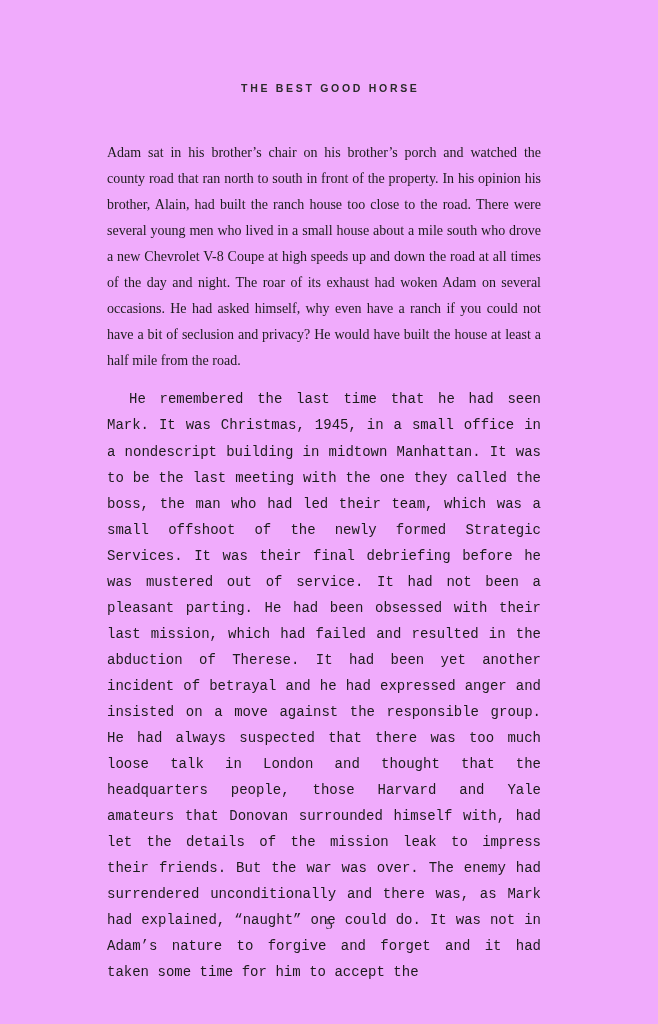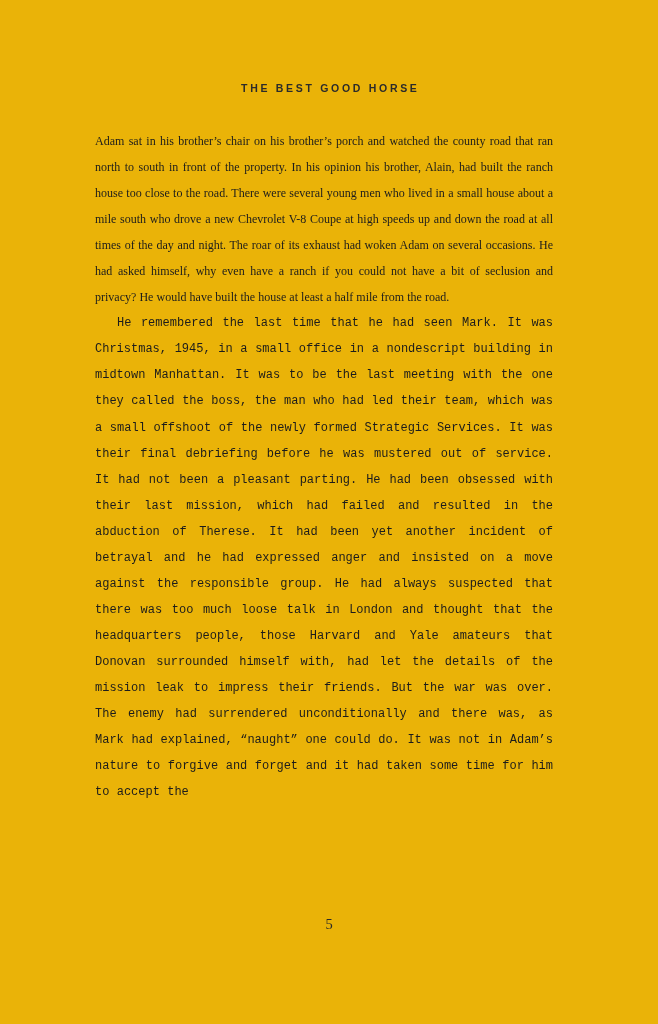--- a/index.html
+++ b/index.html
@@ -4,21 +4,21 @@
 <style>
   html, body {
     margin: 0;
     padding: 0;
     background: #ffffff;
   }
   .page {
     position: relative;
     width: 658px;
     height: 1024px;
-    background: #eab308;
+    background: #f0abfc;
     margin: 0 auto;
     overflow: hidden;
     font-family: "Liberation Serif", "DejaVu Serif", serif;
     color: #1a1a1a;
     -webkit-font-smoothing: antialiased;
   }
 
   
   .running-head {
     position: absolute;
@@ -36,24 +36,24 @@
   }
 
   
   .text-block {
     position: absolute;
     top: 128px;
     left: 95px;
     width: 458px;
   }
   .text-block p {
-    margin: 0;
+    margin: 12px;
     text-align: justify;
     text-justify: inter-word;
-    font-size: 12px;
+    font-size: 14px;
     line-height: 26.05px;
     color: #1c1c1c;
     hyphens: none;
     -webkit-hyphens: none;
     word-spacing: 0.1px;
   }
   .text-block p.indent {
     text-indent: 22px;
     font-family: Liberation Mono, monospace;
   }

